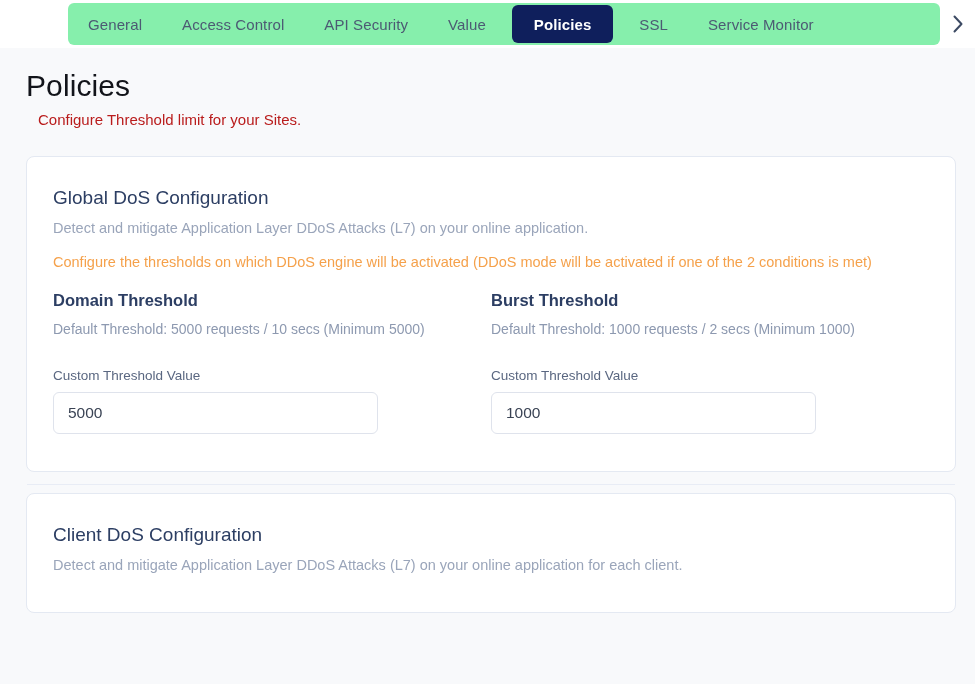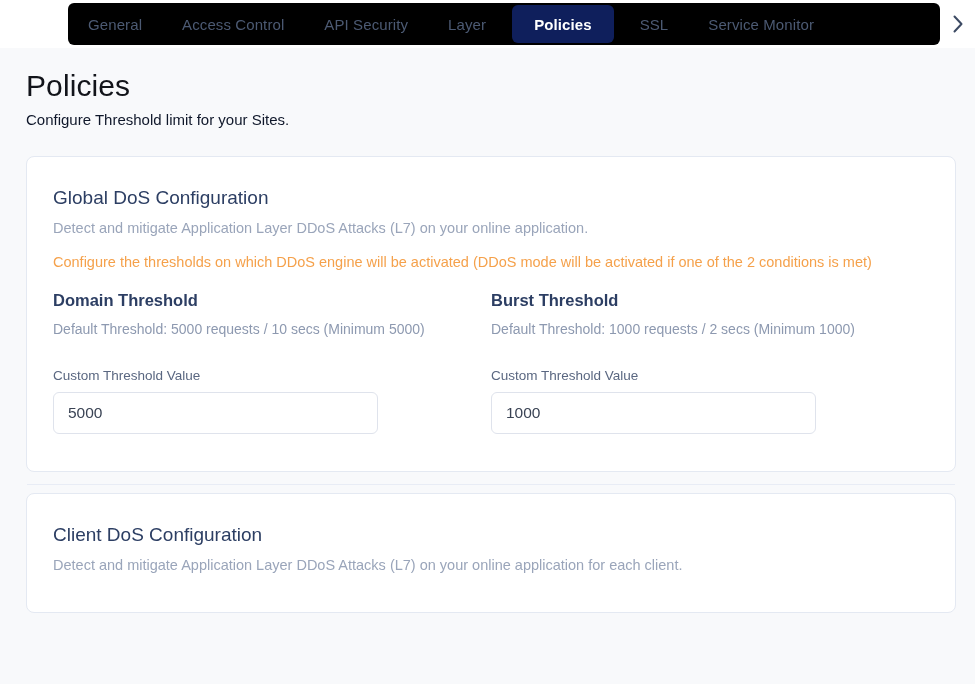--- a/index.html
+++ b/index.html
@@ -18,21 +18,21 @@
     height: 48px;
     background: #ffffff;
     width: 975px;
   }
   .tabstrip {
     position: absolute;
     left: 68px;
     top: 3px;
     height: 42px;
     width: 872px;
-    background: #000000;
+    background: #86efac;
     border-radius: 6px;
     display: flex;
     align-items: center;
     overflow: hidden;
   }
   .tab {
     height: 42px;
     display: flex;
     align-items: center;
     justify-content: center;
@@ -82,22 +82,22 @@
   .page-title {
     font-size: 30px;
     color: #12141a;
     font-weight: 400;
     margin: 0;
     line-height: 36px;
     letter-spacing: .1px;
   }
   .page-sub {
     font-size: 15px;
-    color: #0f172a;
-    margin: 6px 0 0 0;
+    color: #b91c1c;
+    margin: 6px 0 0 12px;
     line-height: 20px;
   }
 
   
   .card {
     position: relative;
     margin: 0 0 0 26px;
     background: #ffffff;
     border: 1px solid #e4e9f2;
     border-radius: 8px;
@@ -196,21 +196,21 @@
   }
 </style>
 </head>
 <body>
 
 <div class="tabbar-wrap">
   <div class="tabstrip" id="tabstrip">
       <button class="tab">General</button>
       <button class="tab">Access Control</button>
       <button class="tab">API Security</button>
-      <button class="tab">Layer</button>
+      <button class="tab">Value</button>
       <button class="tab active">Policies</button>
       <button class="tab">SSL</button>
       <button class="tab">Service Monitor</button>
     </div>
   <div class="tab-next">
     <span>
       <svg width="12" height="18" viewBox="0 0 12 18" fill="none">
         <path d="M2.5 1.5 L9.5 9 L2.5 16.5" stroke="#3c4a63" stroke-width="2" stroke-linecap="round" stroke-linejoin="round"></path>
       </svg>
     </span>

